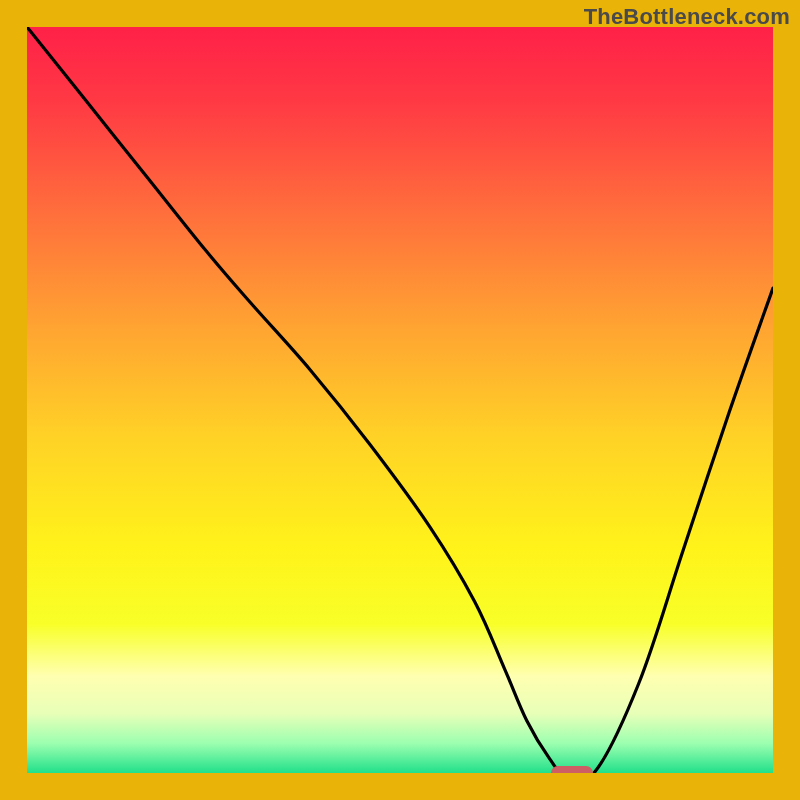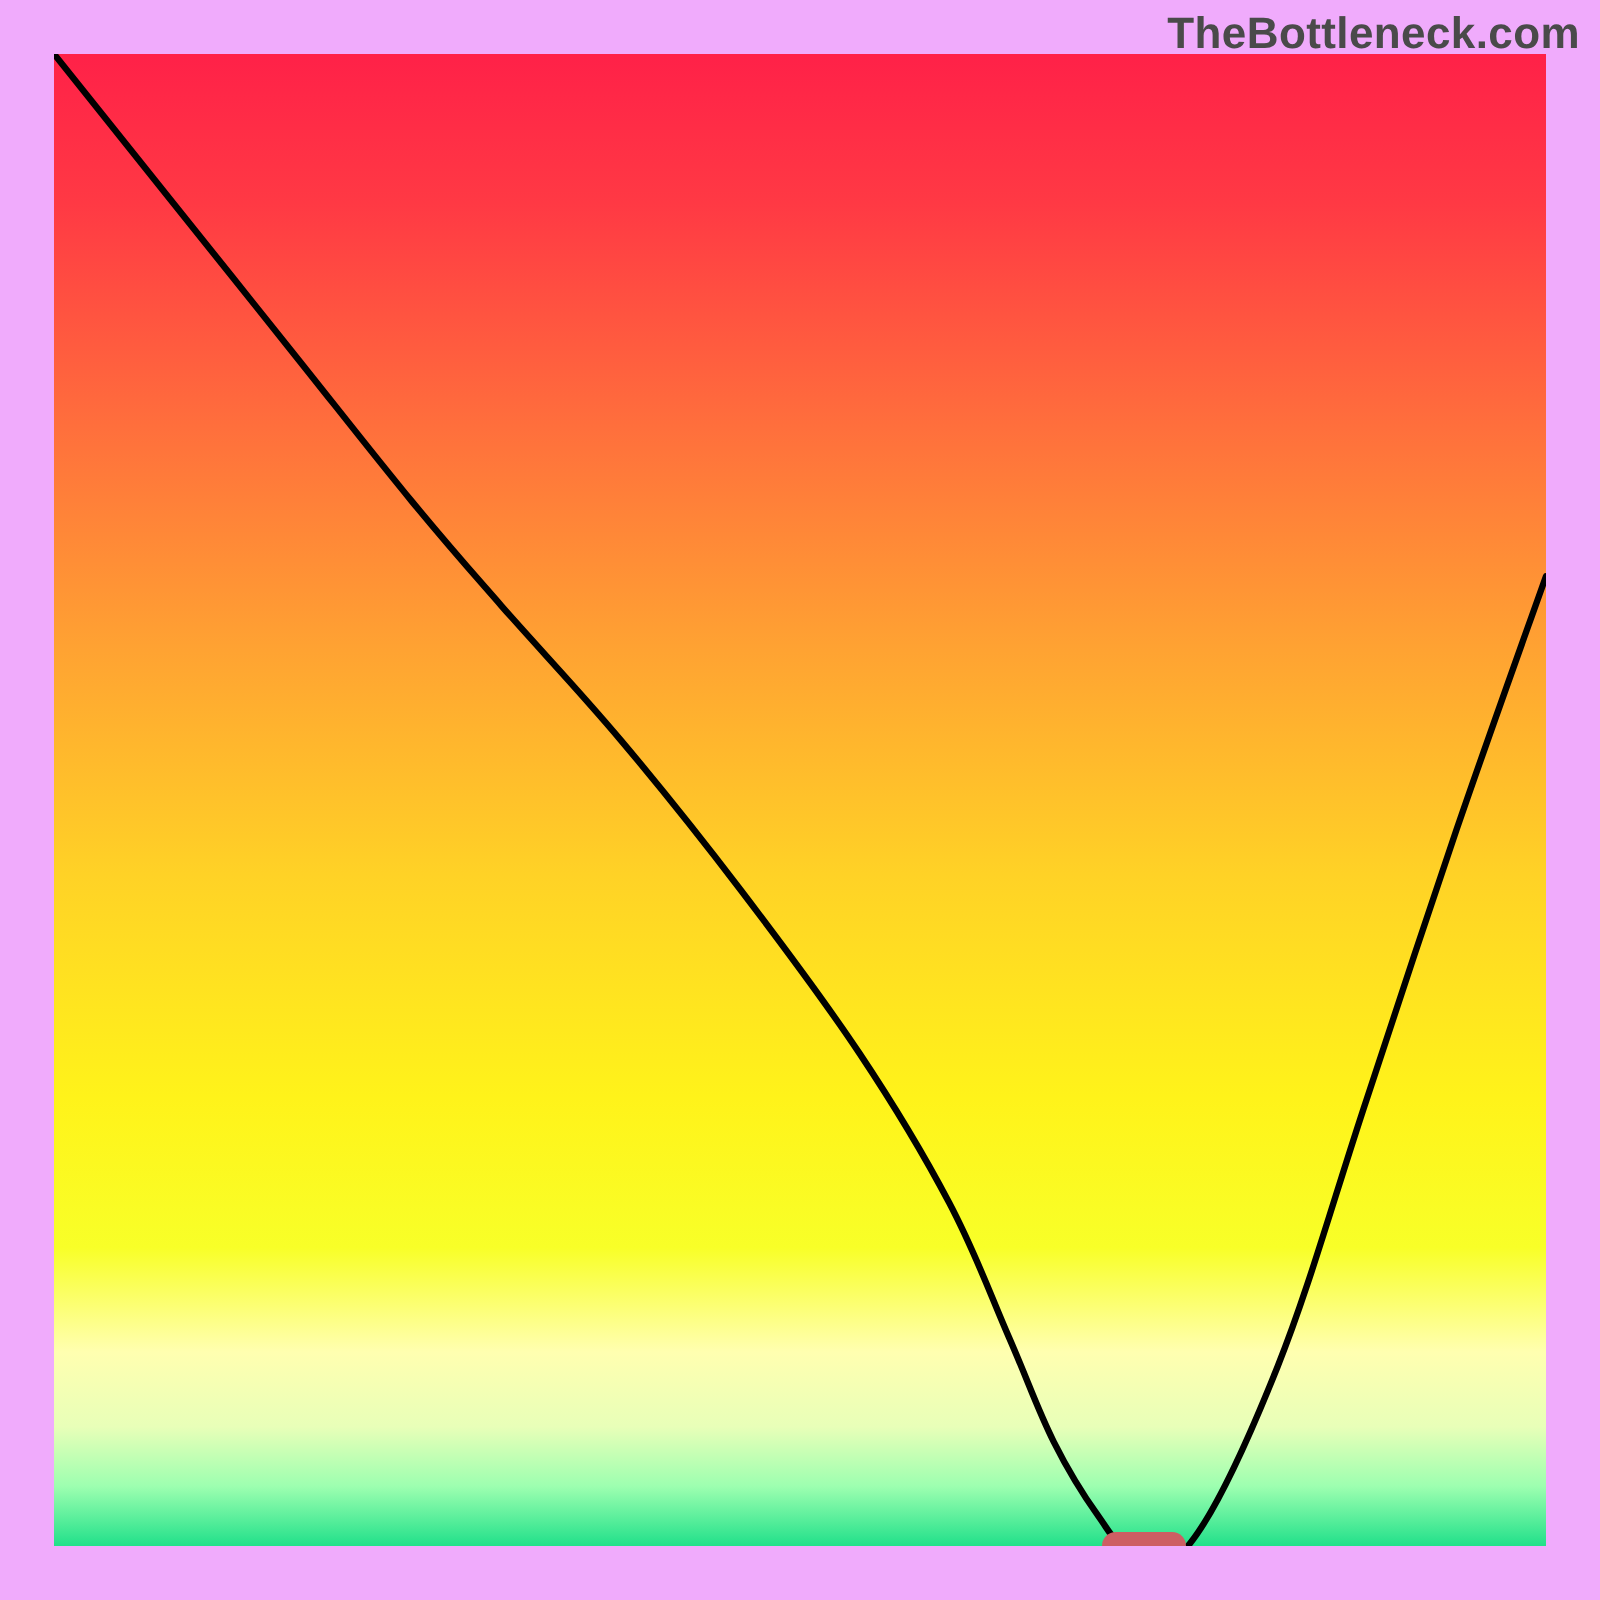--- a/index.html
+++ b/index.html
@@ -7,21 +7,21 @@
     padding: 0;
     width: 800px;
     height: 800px;
     background: #000000;
     overflow: hidden;
   }
   .outer {
     position: relative;
     width: 800px;
     height: 800px;
-    background: #f0abfc;
+    background: #eab308;
   }
   .plot-area {
     position: absolute;
     left: 27px;
     top: 27px;
     width: 746px;
     height: 746px;
     overflow: hidden;
   }
   .watermark {

